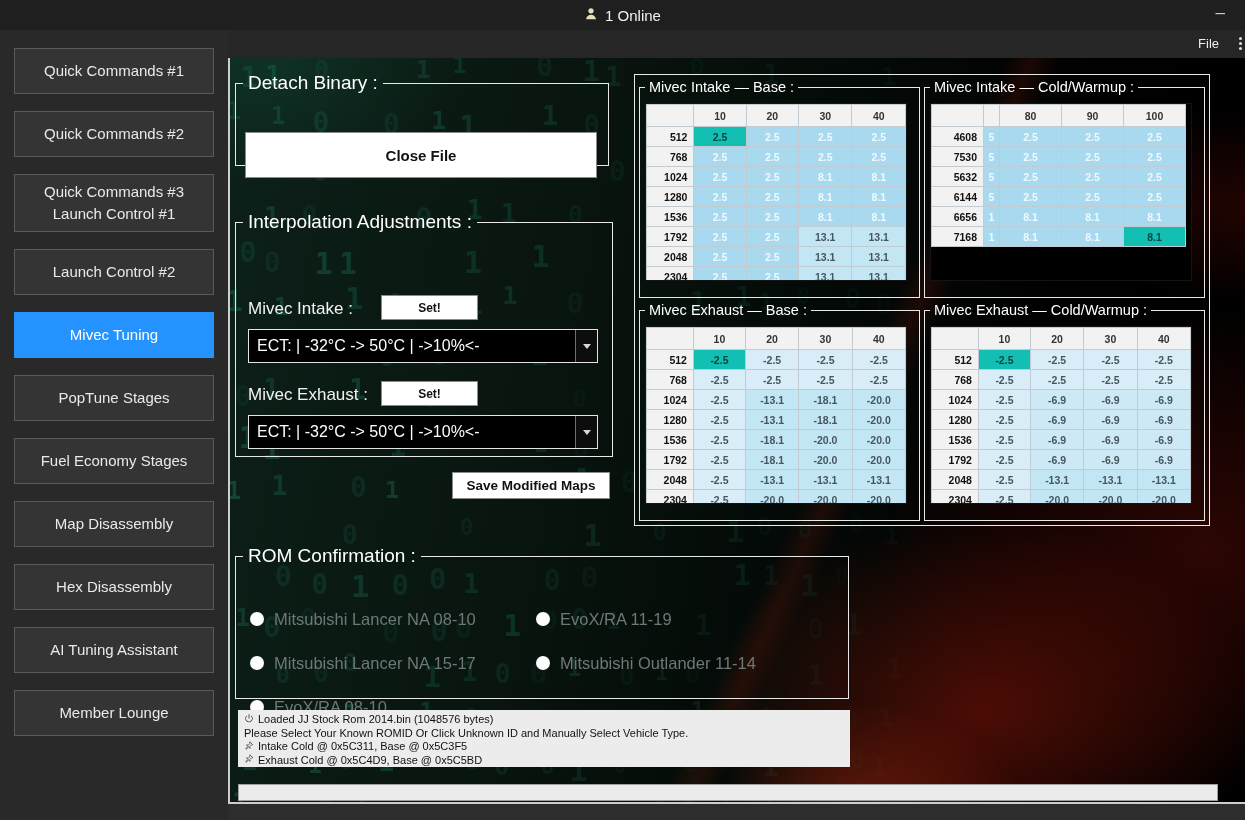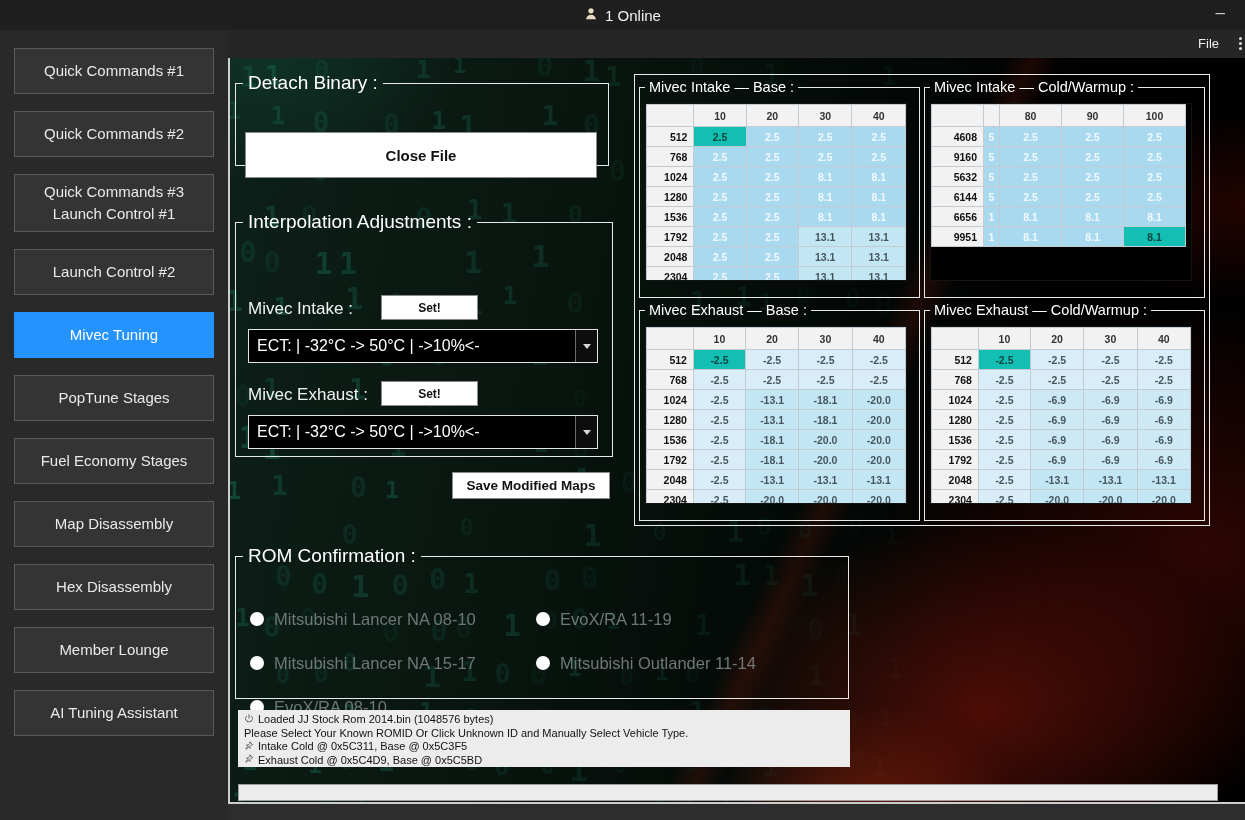--- a/index.html
+++ b/index.html
@@ -97,22 +97,22 @@
     <div class="sb-btn">Quick Commands #1</div>
     <div class="sb-btn">Quick Commands #2</div>
     <div class="sb-btn tall">Quick Commands #3
 Launch Control #1</div>
     <div class="sb-btn">Launch Control #2</div>
     <div class="sb-btn active">Mivec Tuning</div>
     <div class="sb-btn">PopTune Stages</div>
     <div class="sb-btn">Fuel Economy Stages</div>
     <div class="sb-btn">Map Disassembly</div>
     <div class="sb-btn">Hex Disassembly</div>
+    <div class="sb-btn">AI Tuning Assistant</div>
     <div class="sb-btn">Member Lounge</div>
-    <div class="sb-btn">AI Tuning Assistant</div>
   </div>
 <div class="bottomstrip"></div>
 
 <div class="main">
   <div class="binary-layer">
       <span style="left: 10.4689px; top: 1.78202px; font-size: 28.7777px; opacity: 0.24;">1</span>
       <span style="left: -3.26718px; top: 38.6869px; font-size: 24.0368px; opacity: 0.25;">1</span>
       <span style="left: 9.14841px; top: 176.637px; font-size: 28.8949px; opacity: 0.18;">0</span>
       <span style="left: -3.92923px; top: 226.718px; font-size: 27.846px; opacity: 0.33;">1</span>
       <span style="left: 4.39115px; top: 321.772px; font-size: 27.8632px; opacity: 0.1;">0</span>
@@ -424,21 +424,21 @@
               </thead>
               <tbody>
                 <tr>
                   <th class="rowhead">4608</th>
                   <td class="narrow" style="background: rgb(168, 217, 239); color: rgb(242, 249, 252);">5</td>
                   <td style="background: rgb(168, 217, 239); color: rgb(242, 249, 252);">2.5</td>
                   <td style="background: rgb(168, 217, 239); color: rgb(242, 249, 252);">2.5</td>
                   <td style="background: rgb(168, 217, 239); color: rgb(242, 249, 252);">2.5</td>
                 </tr>
                 <tr>
-                  <th class="rowhead">9160</th>
+                  <th class="rowhead">7530</th>
                   <td class="narrow" style="background: rgb(168, 217, 239); color: rgb(242, 249, 252);">5</td>
                   <td style="background: rgb(168, 217, 239); color: rgb(242, 249, 252);">2.5</td>
                   <td style="background: rgb(168, 217, 239); color: rgb(242, 249, 252);">2.5</td>
                   <td style="background: rgb(168, 217, 239); color: rgb(242, 249, 252);">2.5</td>
                 </tr>
                 <tr>
                   <th class="rowhead">5632</th>
                   <td class="narrow" style="background: rgb(168, 217, 239); color: rgb(242, 249, 252);">5</td>
                   <td style="background: rgb(168, 217, 239); color: rgb(242, 249, 252);">2.5</td>
                   <td style="background: rgb(168, 217, 239); color: rgb(242, 249, 252);">2.5</td>
@@ -452,21 +452,21 @@
                   <td style="background: rgb(168, 217, 239); color: rgb(242, 249, 252);">2.5</td>
                 </tr>
                 <tr>
                   <th class="rowhead">6656</th>
                   <td class="narrow" style="background: rgb(168, 217, 239); color: rgb(242, 249, 252);">1</td>
                   <td style="background: rgb(168, 217, 239); color: rgb(242, 249, 252);">8.1</td>
                   <td style="background: rgb(168, 217, 239); color: rgb(242, 249, 252);">8.1</td>
                   <td style="background: rgb(168, 217, 239); color: rgb(242, 249, 252);">8.1</td>
                 </tr>
                 <tr>
-                  <th class="rowhead">9951</th>
+                  <th class="rowhead">7168</th>
                   <td class="narrow" style="background: rgb(168, 217, 239); color: rgb(242, 249, 252);">1</td>
                   <td style="background: rgb(168, 217, 239); color: rgb(242, 249, 252);">8.1</td>
                   <td style="background: rgb(168, 217, 239); color: rgb(242, 249, 252);">8.1</td>
                   <td style="background: rgb(18, 191, 178); color: rgb(10, 69, 64);">8.1</td>
                 </tr>
               </tbody>
             </table>
           </div>
         </fieldset>
         <fieldset class="fs-table">

